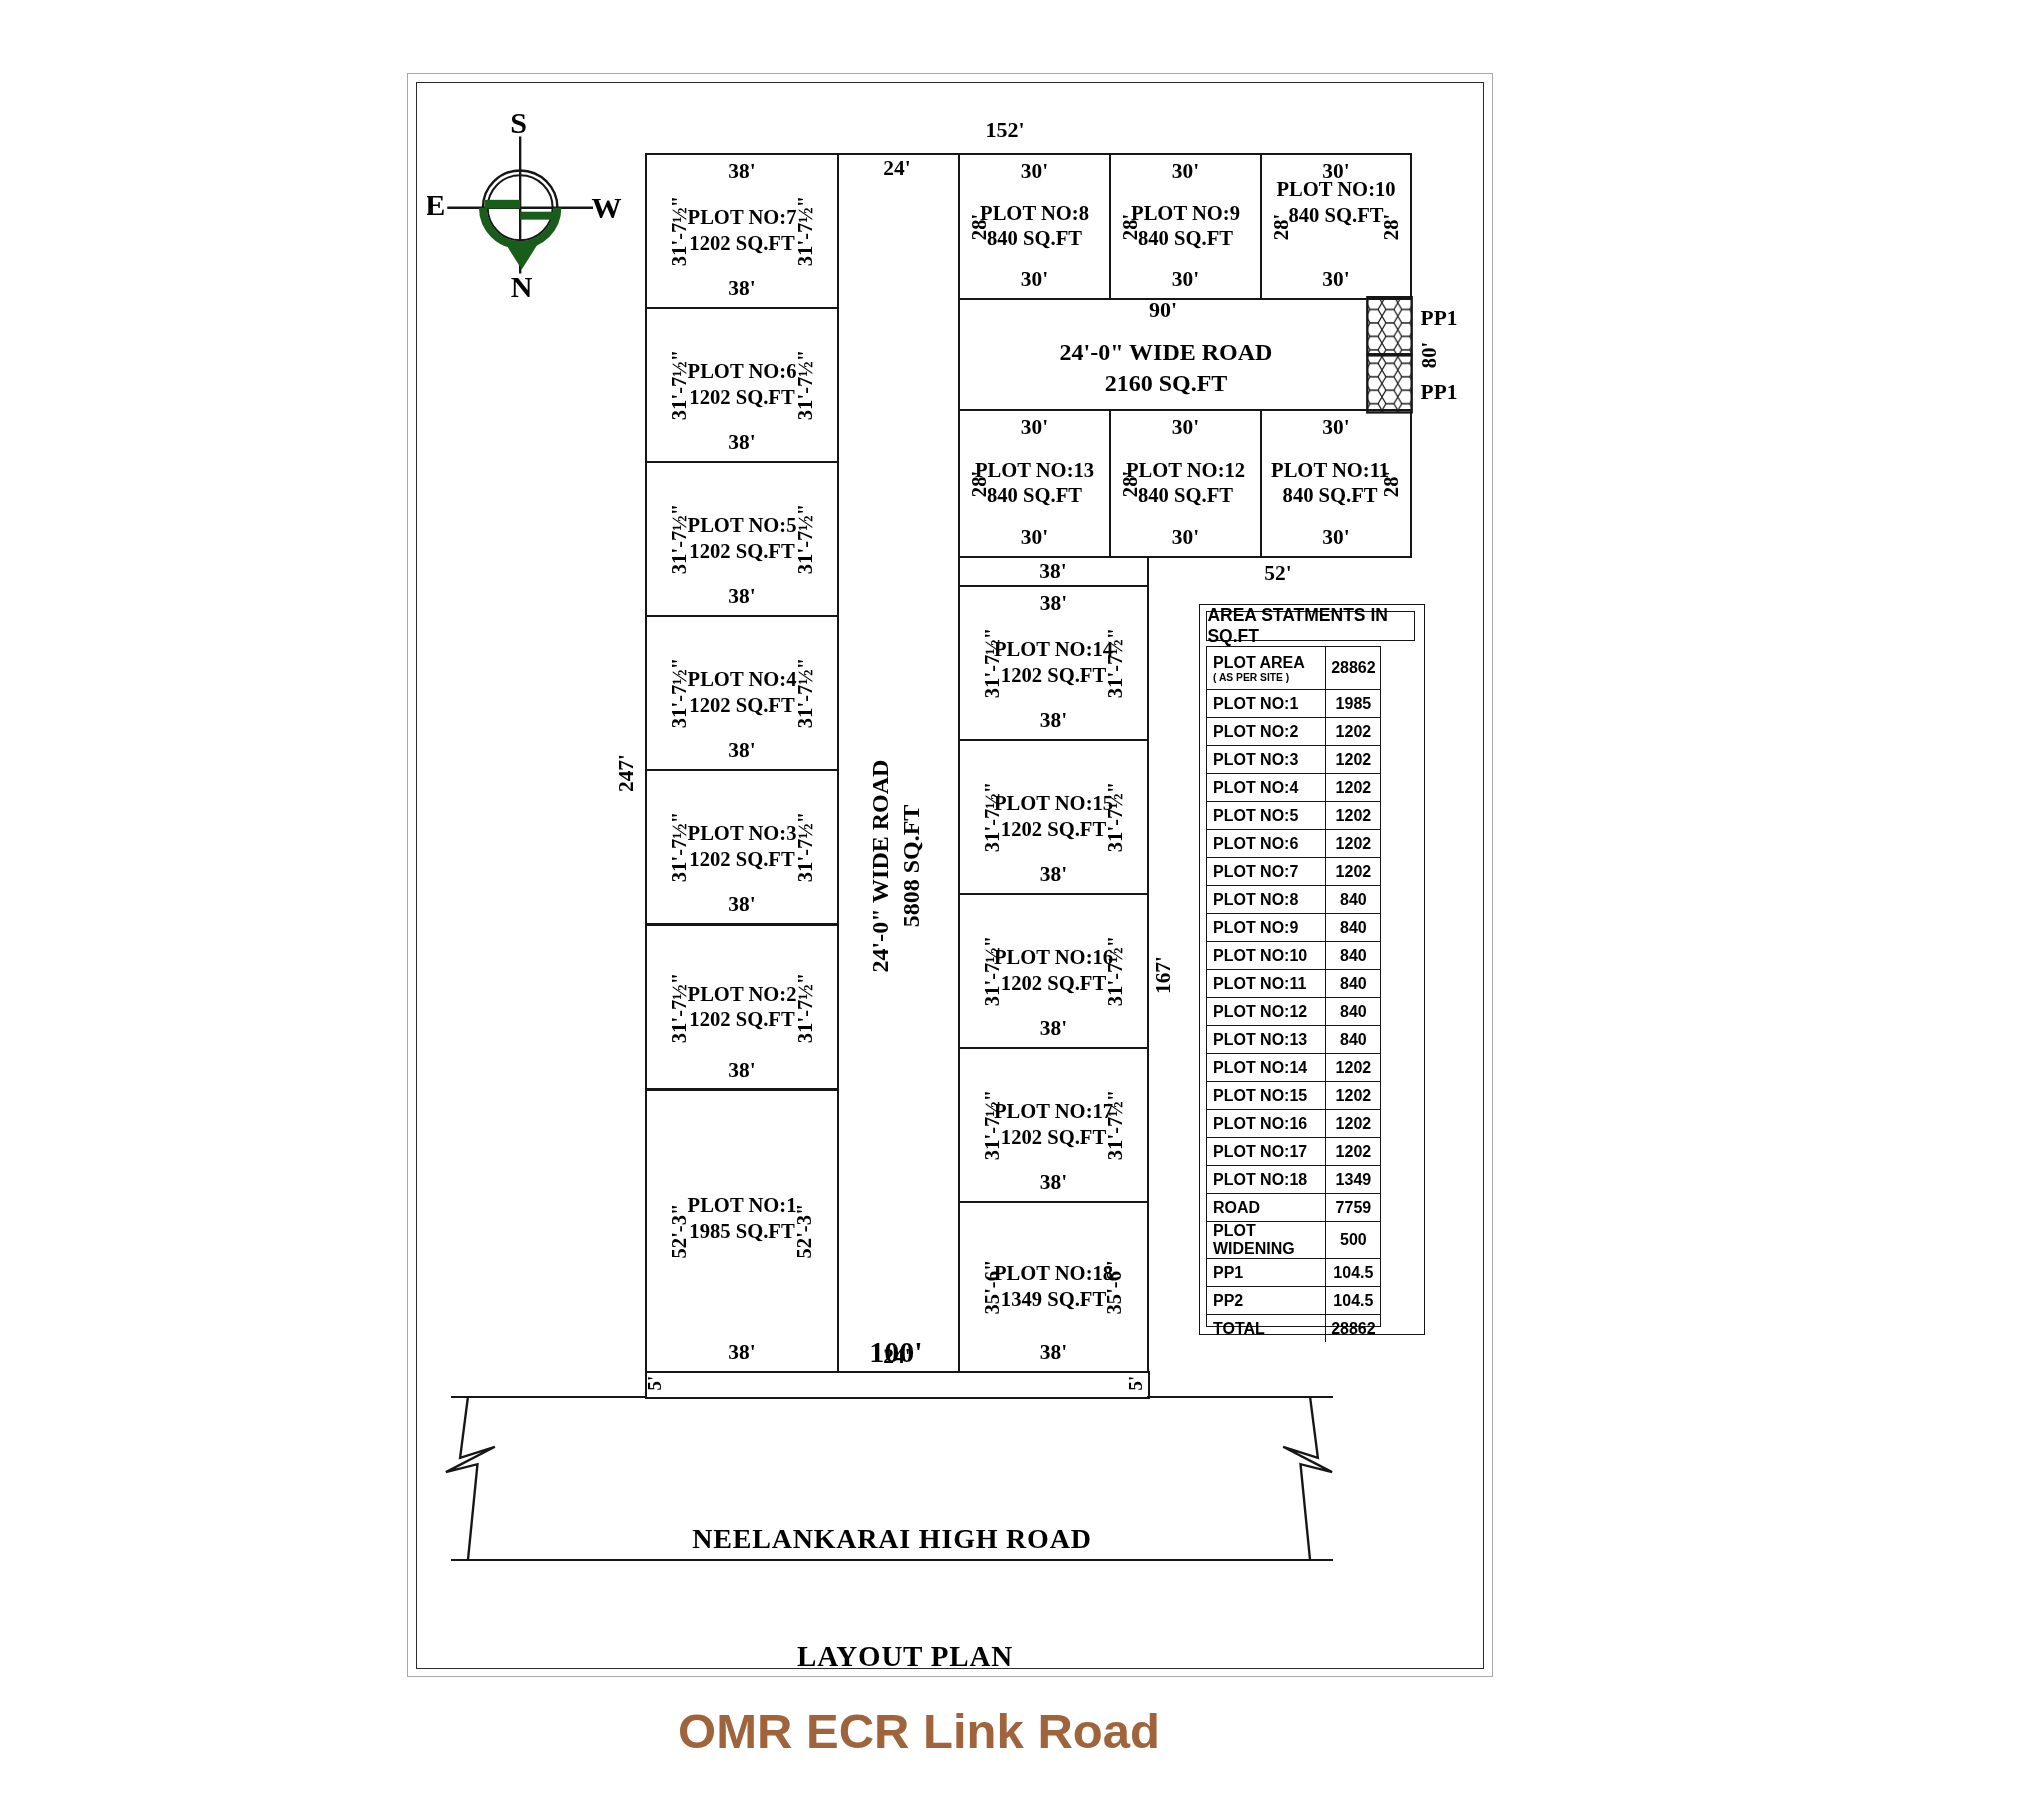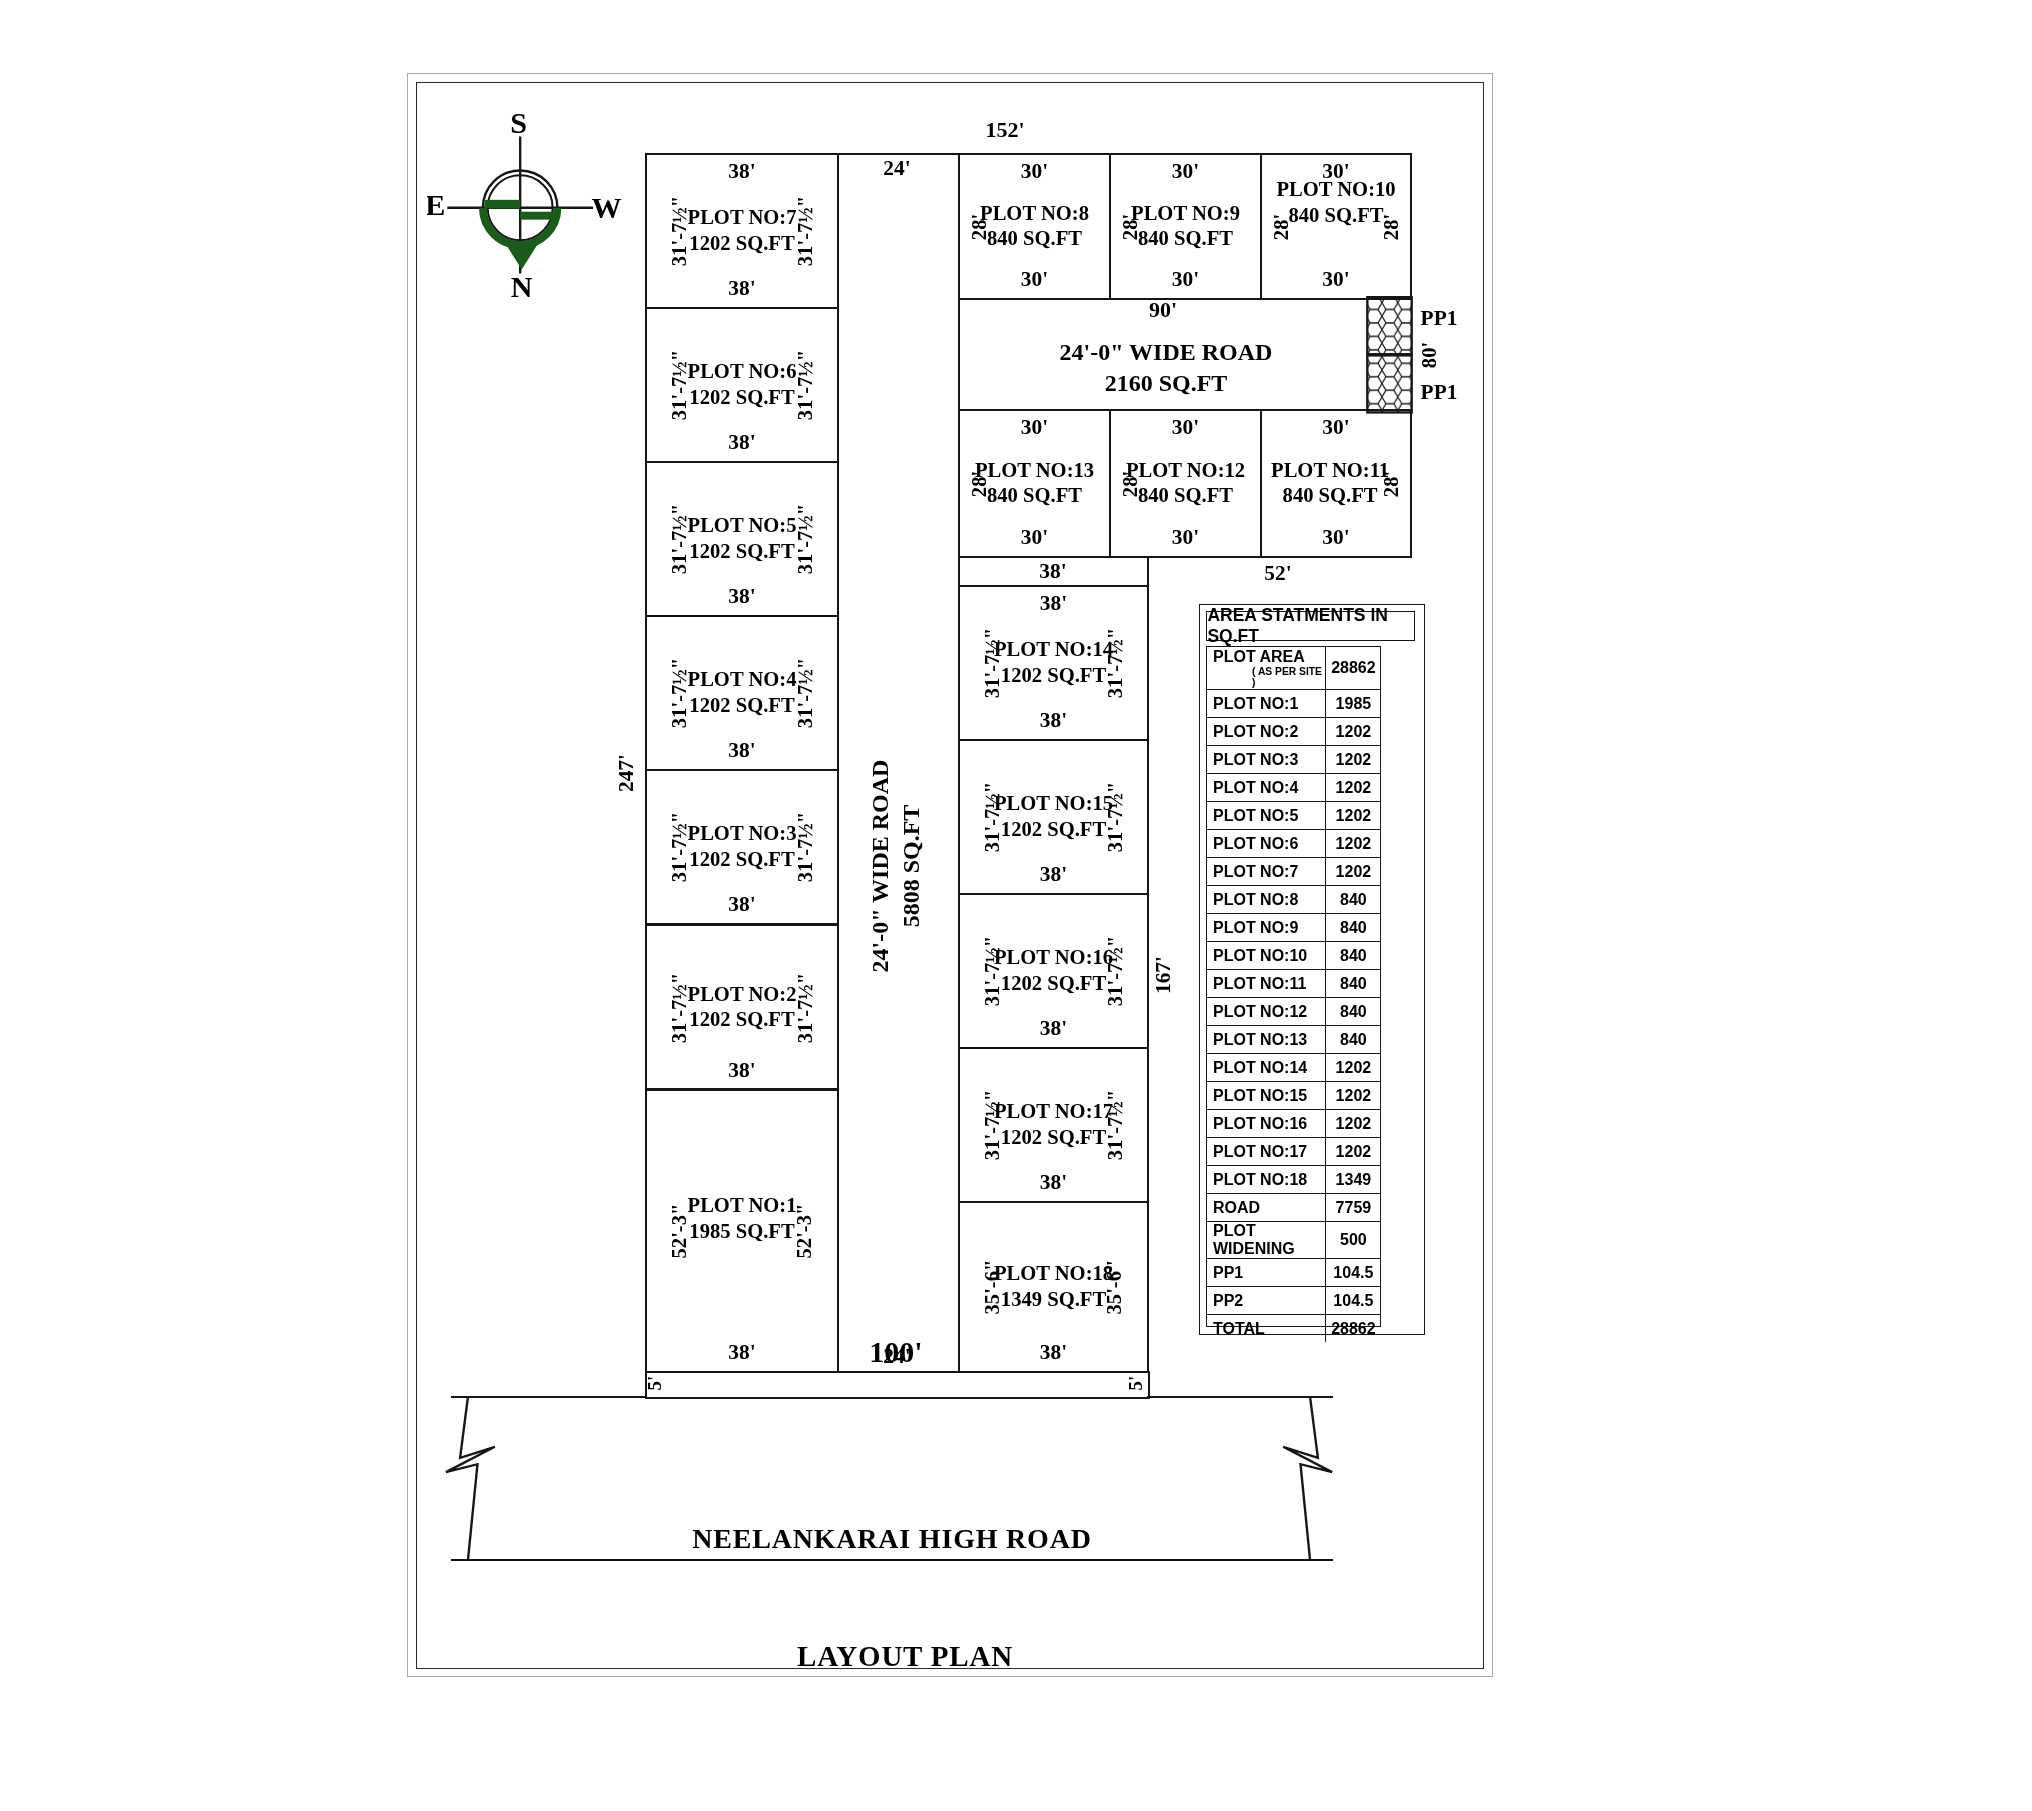--- a/index.html
+++ b/index.html
@@ -37,21 +37,21 @@
               font-family:"Liberation Sans","DejaVu Sans",sans-serif;}
   #area-table .tbl-title{position:absolute;left:6.4px;top:6.4px;width:209px;height:30px;
               border:1.6px solid #161616;box-sizing:border-box;display:flex;align-items:center;
               justify-content:center;font-weight:bold;font-size:17.5px;}
   #area-table .tbl-body{position:absolute;left:6.4px;top:41px;width:175px;height:681px;
               border:1.6px solid #161616;box-sizing:border-box;display:flex;flex-direction:column;}
   .trow{display:flex;flex:0 0 28px;border-top:1.6px solid #161616;box-sizing:border-box;}
   .trow.first{border-top:none;flex:0 0 42px;}
   .tlab{width:119px;border-right:1.6px solid #161616;box-sizing:border-box;display:flex;
         flex-direction:column;justify-content:center;padding-left:5.6px;font-weight:bold;font-size:16px;}
-  .tlab .sub{font-size:10.3px;font-weight:bold;margin-left:39px;}
+  .tlab .sub{font-size:10.3px;font-weight:bold;}
   .tval{flex:1;display:flex;align-items:center;justify-content:center;font-weight:bold;font-size:16px;}
   #footer-title{position:absolute;left:919px;top:1731px;transform:translate(-50%,-50%);
         font-family:"Liberation Sans","DejaVu Sans",sans-serif;font-weight:bold;font-size:49px;}
   .bigcap{position:absolute;transform:translate(-50%,-50%);font-weight:bold;white-space:nowrap;margin-top:47px;}
 </style>
 </head>
 <body>
 
 <div id="canvas">
 
@@ -393,14 +393,15 @@
           <div class="tlab">PP2</div>
           <div class="tval">104.5</div>
         </div>
       <div class="trow">
           <div class="tlab">TOTAL</div>
           <div class="tval">28862</div>
         </div>
     </div>
   </div>
 
+  <div id="footer-title" style="color: rgb(160, 100, 60);">OMR ECR Link Road</div>
 </div>
 
 
 </body></html>

